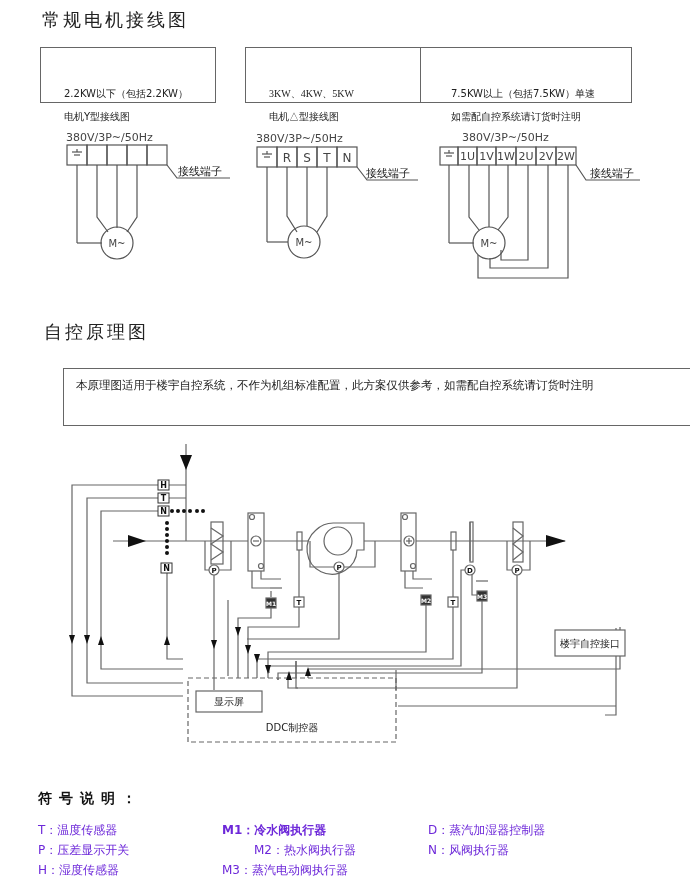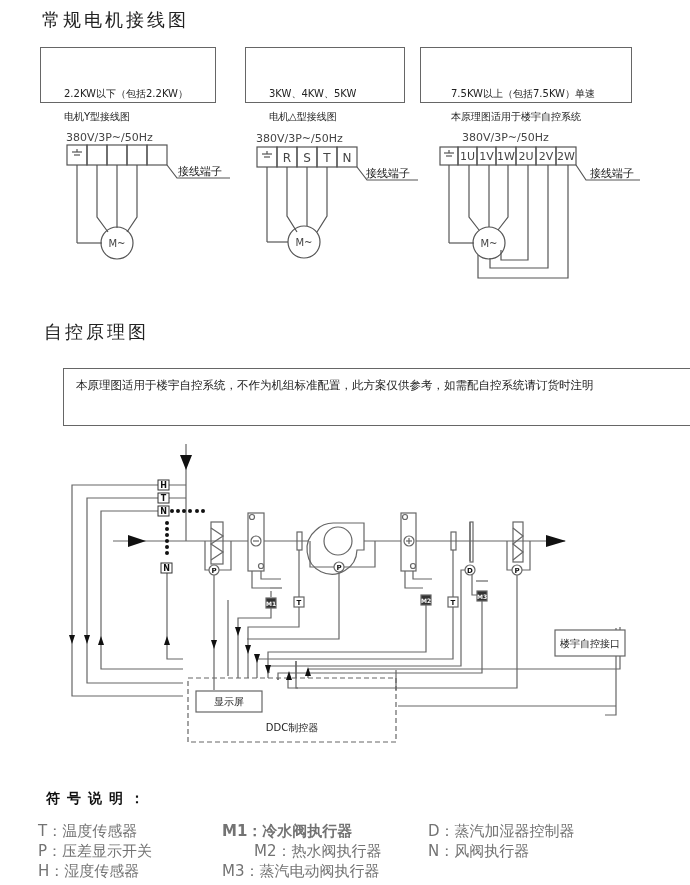--- a/index.html
+++ b/index.html
@@ -3,40 +3,40 @@
 <meta charset="utf-8">
 <style>
   html, body { margin:0; padding:0; background:#ffffff; }
   body { width:690px; height:885px; position:relative; overflow:hidden;
          font-family: "DejaVu Sans", "Liberation Sans", sans-serif; color:#222; }
   .abs { position:absolute; }
   .h1 { font-size:18px; letter-spacing:3px; color:#222; }
   .box { border:1.2px solid #666; background:#fff; box-sizing:border-box; }
   .box .l { position:absolute; left:0; width:100%; font-size:10px; color:#222;margin-top:29px; }
   .note { font-size:11.5px; line-height:21px; color:#222; }
-  .legend-title { font-size:14px; font-weight:bold; letter-spacing:7px; color:#111;margin-left:8px; }
-  .legend-item { font-size:15px; color:#737373; }
+  .legend-title { font-size:14px; font-weight:bold; letter-spacing:7px; color:#111; }
+  .legend-item { font-size:12px; color:#6d28d9; }
   svg text { font-family: "DejaVu Sans", "Liberation Sans", sans-serif; }
 </style>
 </head>
 <body>
 
 <div class="abs h1" style="left:42px;top:8px;">常规电机接线图</div>
 
 <div class="abs box" style="left:40px;top:47px;width:176px;height:56px;">
   <div class="l" style="top:10px;left:23px;">2.2KW以下（包括2.2KW）</div>
   <div class="l" style="top:33px;left:23px;">电机Y型接线图</div>
 </div>
-<div class="abs box" style="left:245px;top:47px;width:160px;height:56px;">
+<div class="abs box" style="left:245px;top:47px;width:176px;height:56px;font-family:Liberation Serif, serif;">
   <div class="l" style="top:10px;left:23px;">3KW、4KW、5KW</div>
   <div class="l" style="top:33px;left:23px;">电机△型接线图</div>
 </div>
 <div class="abs box" style="left:420px;top:47px;width:212px;height:56px;padding-left:8px;">
   <div class="l" style="top:10px;left:30px;">7.5KW以上（包括7.5KW）单速</div>
-  <div class="l" style="top:33px;left:30px;">本原理图适用于楼宇自控系统</div>
+  <div class="l" style="top:33px;left:30px;">如需配自控系统请订货时注明</div>
 </div>
 
 <svg class="abs" style="left:0;top:0;" width="690" height="300">
   <g stroke="#555" stroke-width="1.2" fill="none">
 
     <g>
       <rect x="67" y="145" width="20" height="20"></rect>
       <rect x="87" y="145" width="20" height="20"></rect>
       <rect x="107" y="145" width="20" height="20"></rect>
       <rect x="127" y="145" width="20" height="20"></rect>

